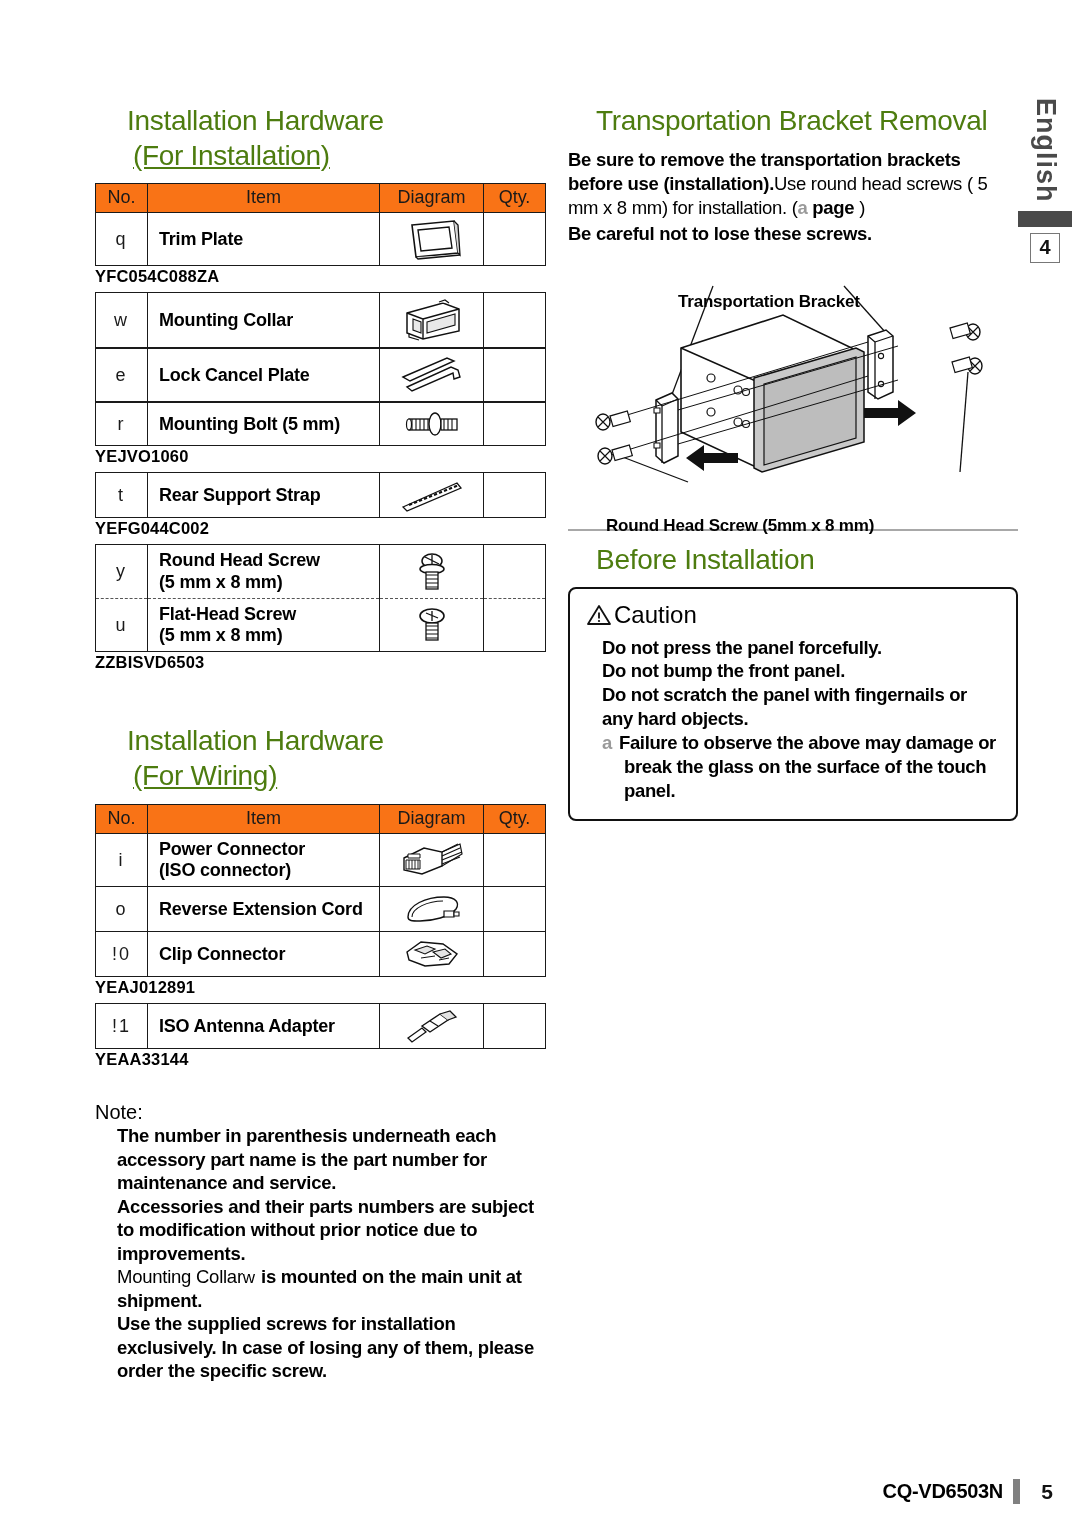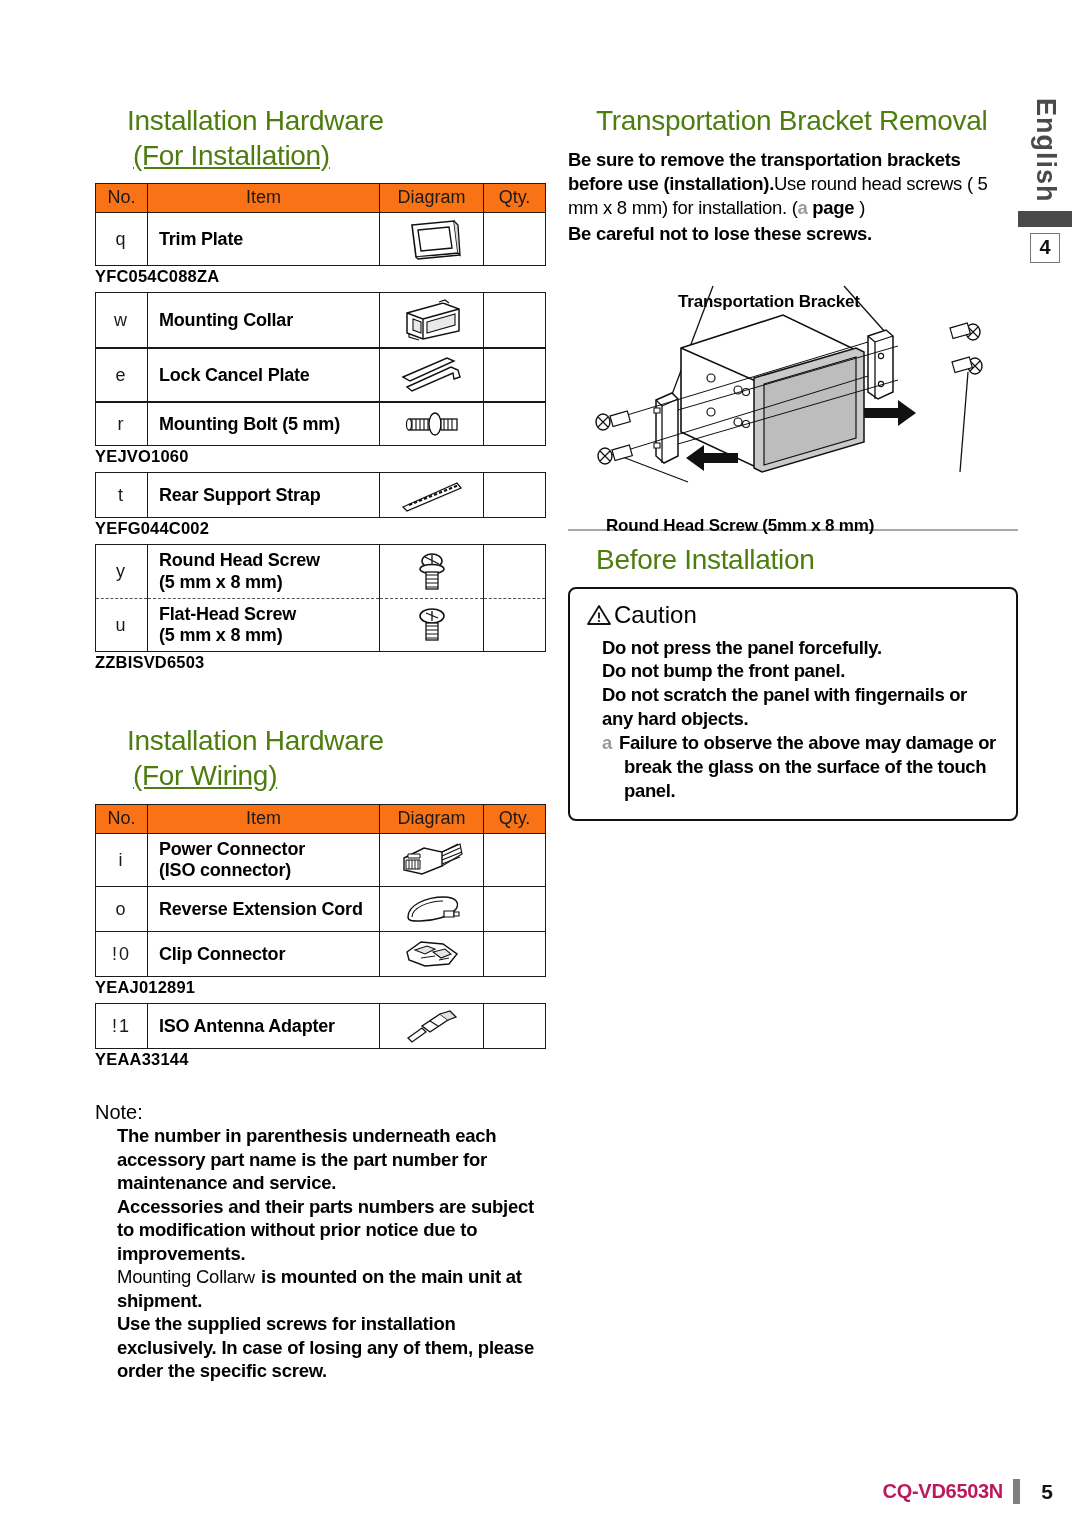--- a/index.html
+++ b/index.html
@@ -131,21 +131,21 @@
     border: 1.5px solid #777; display: flex; align-items: center;
     justify-content: center; font-size: 20px; font-weight: bold; color: #111;
   }
 
   
   .footer {
     position: absolute; right: 22px; bottom: 22px;
     display: flex; align-items: center; gap: 0px;
   }
   .footer-model {
-    font-size: 20px; font-weight: bold; letter-spacing: -0.3px; color: #be185d;
+    font-size: 20px; font-weight: bold; letter-spacing: -0.3px; color: #000000;
   }
   .footer-bar { width: 7px; height: 25px; background: #808080; margin: 0 16px 0 10px; }
   .footer-page { font-size: 21px; font-weight: bold; color: #111; width: 22px; text-align: center; }
 
   svg { display: block; }
   .dg { margin: 0 auto; }
 </style>
 </head>
 <body>
 

